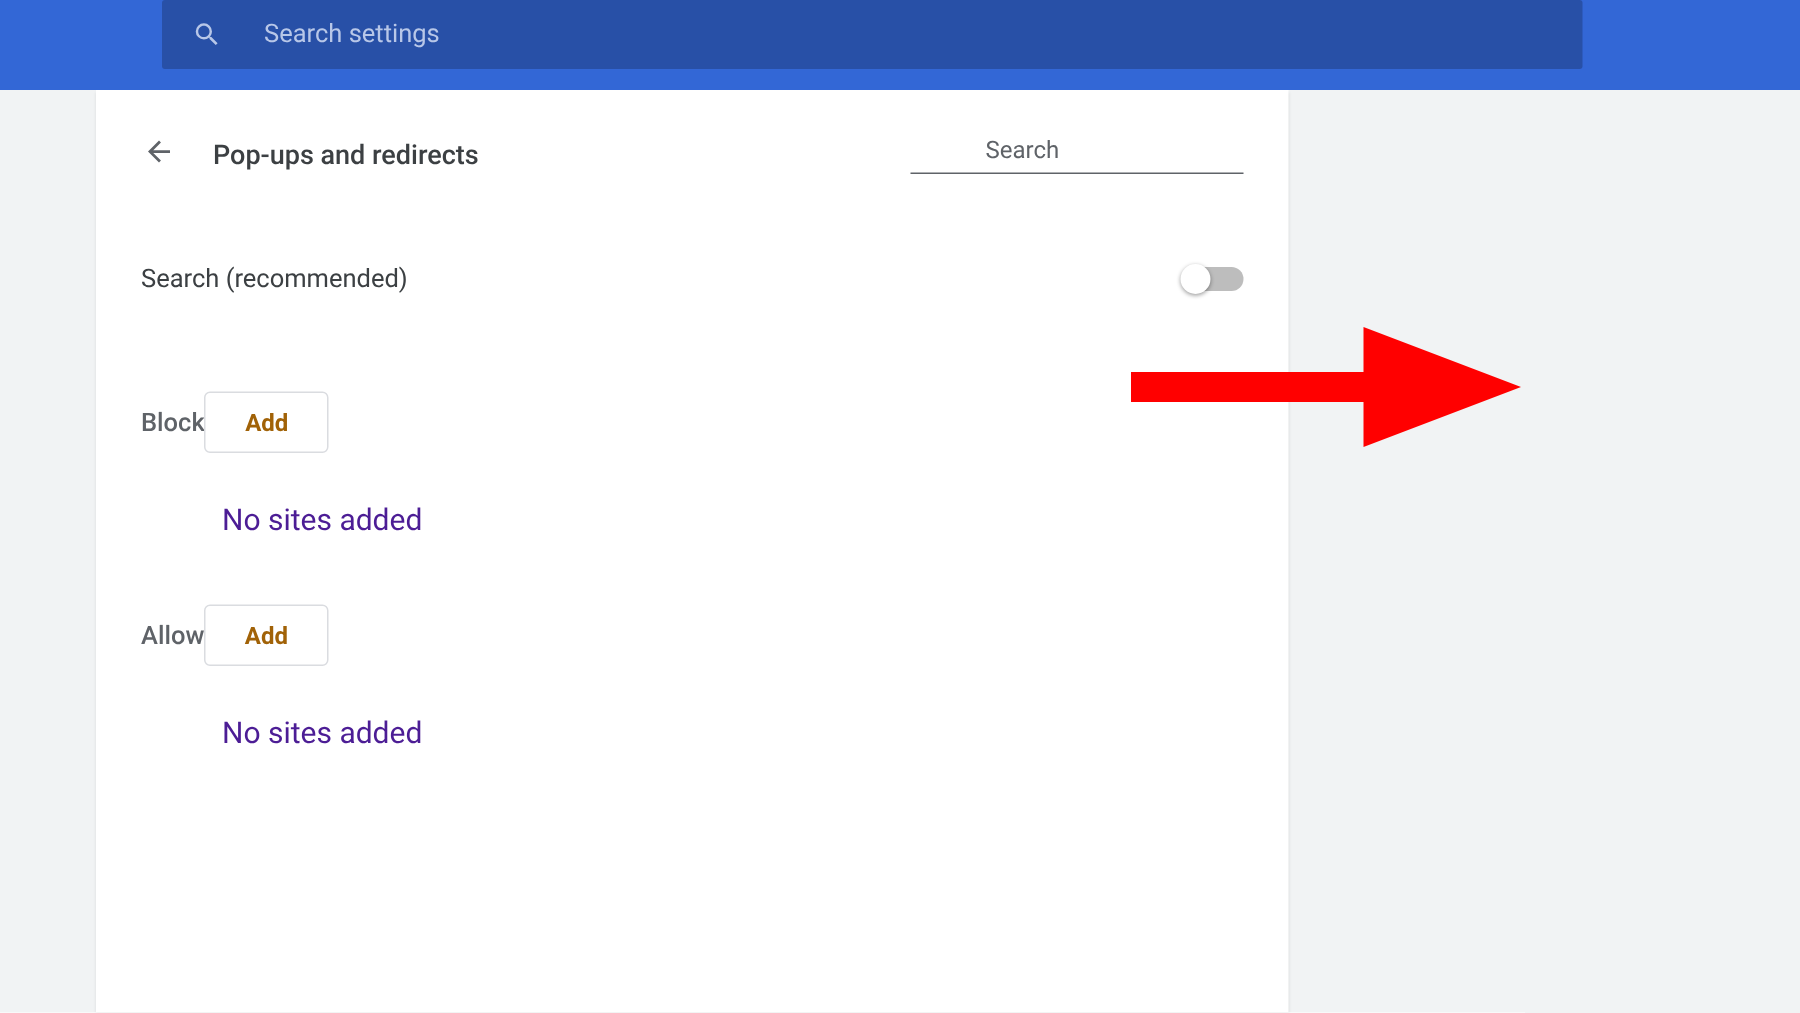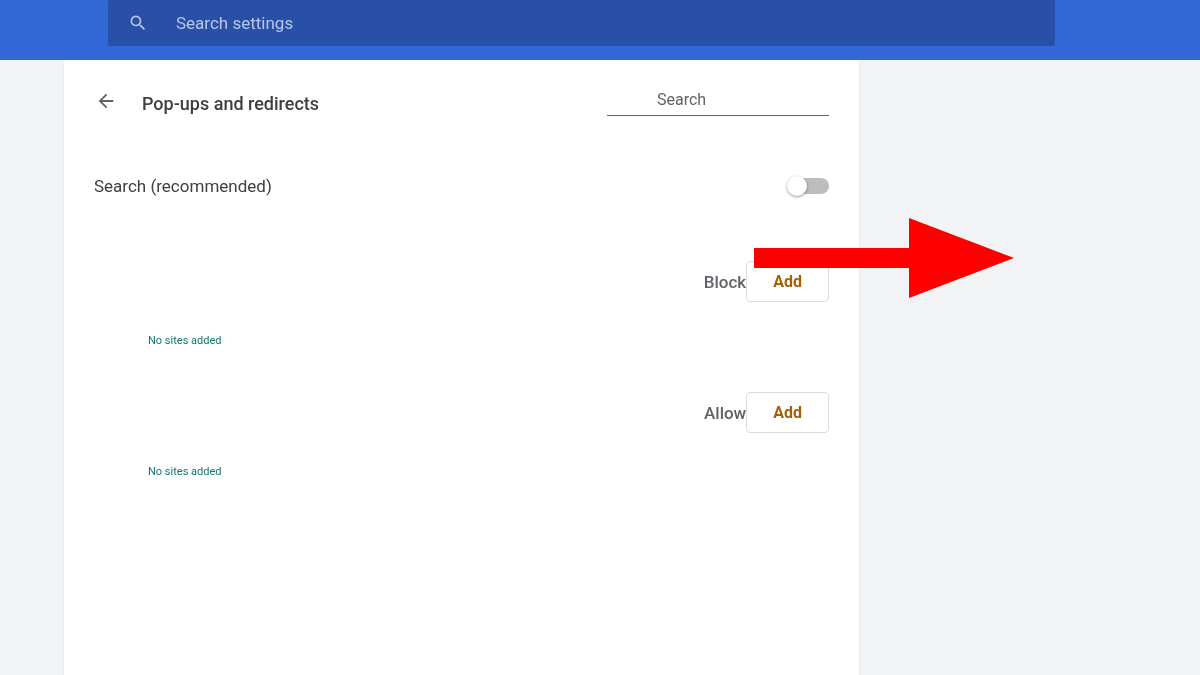--- a/index.html
+++ b/index.html
@@ -129,41 +129,41 @@
       left: -2px;
       top: -2px;
       box-shadow: 0 1px 3px rgba(0,0,0,0.4);
     }
     .section {
       margin-bottom: 45px;
     }
     .section-header {
       display: flex;
       align-items: center;
-      justify-content: flex-end;
+      justify-content: flex-start;
       margin-bottom: 32px;
     }
     .section-title {
       font-size: 17px;
       color: #5f6368;
       font-weight: 500;
     }
     .add-button {
       background: #fff;
       border: 1px solid #dadce0;
       border-radius: 4px;
       padding: 10px 26px;
       color: #a16207;
       font-size: 16px;
       font-weight: 700;
       cursor: pointer;
     }
     .empty-text {
-      font-size: 11px;
-      color: #0f766e;
+      font-size: 20px;
+      color: #4c1d95;
       margin-left: 54px;
     }
     .arrow-annotation {
       position: absolute;
       left: 690px;
       top: 158px;
       pointer-events: none;
     }
   </style>
 </head>

